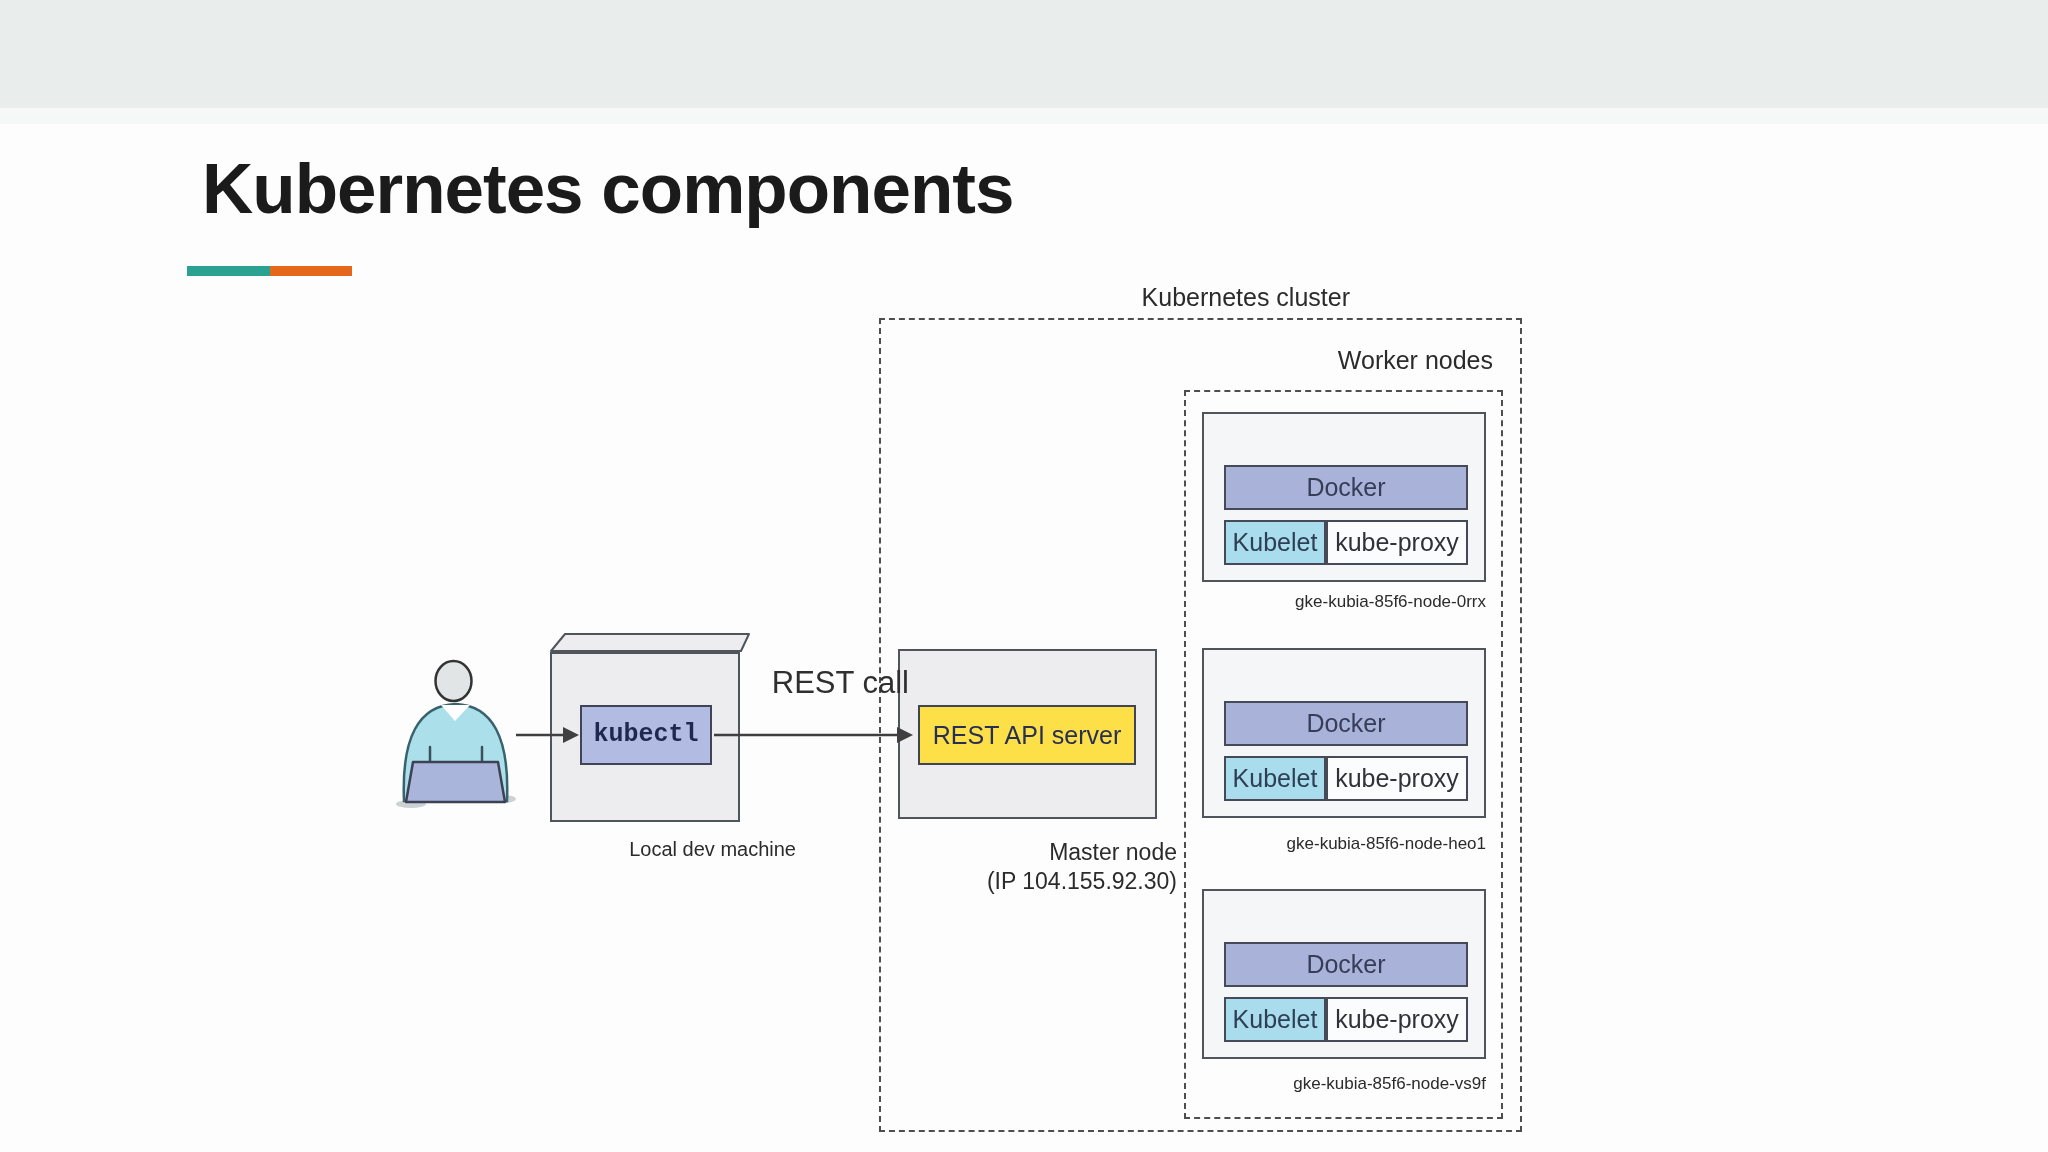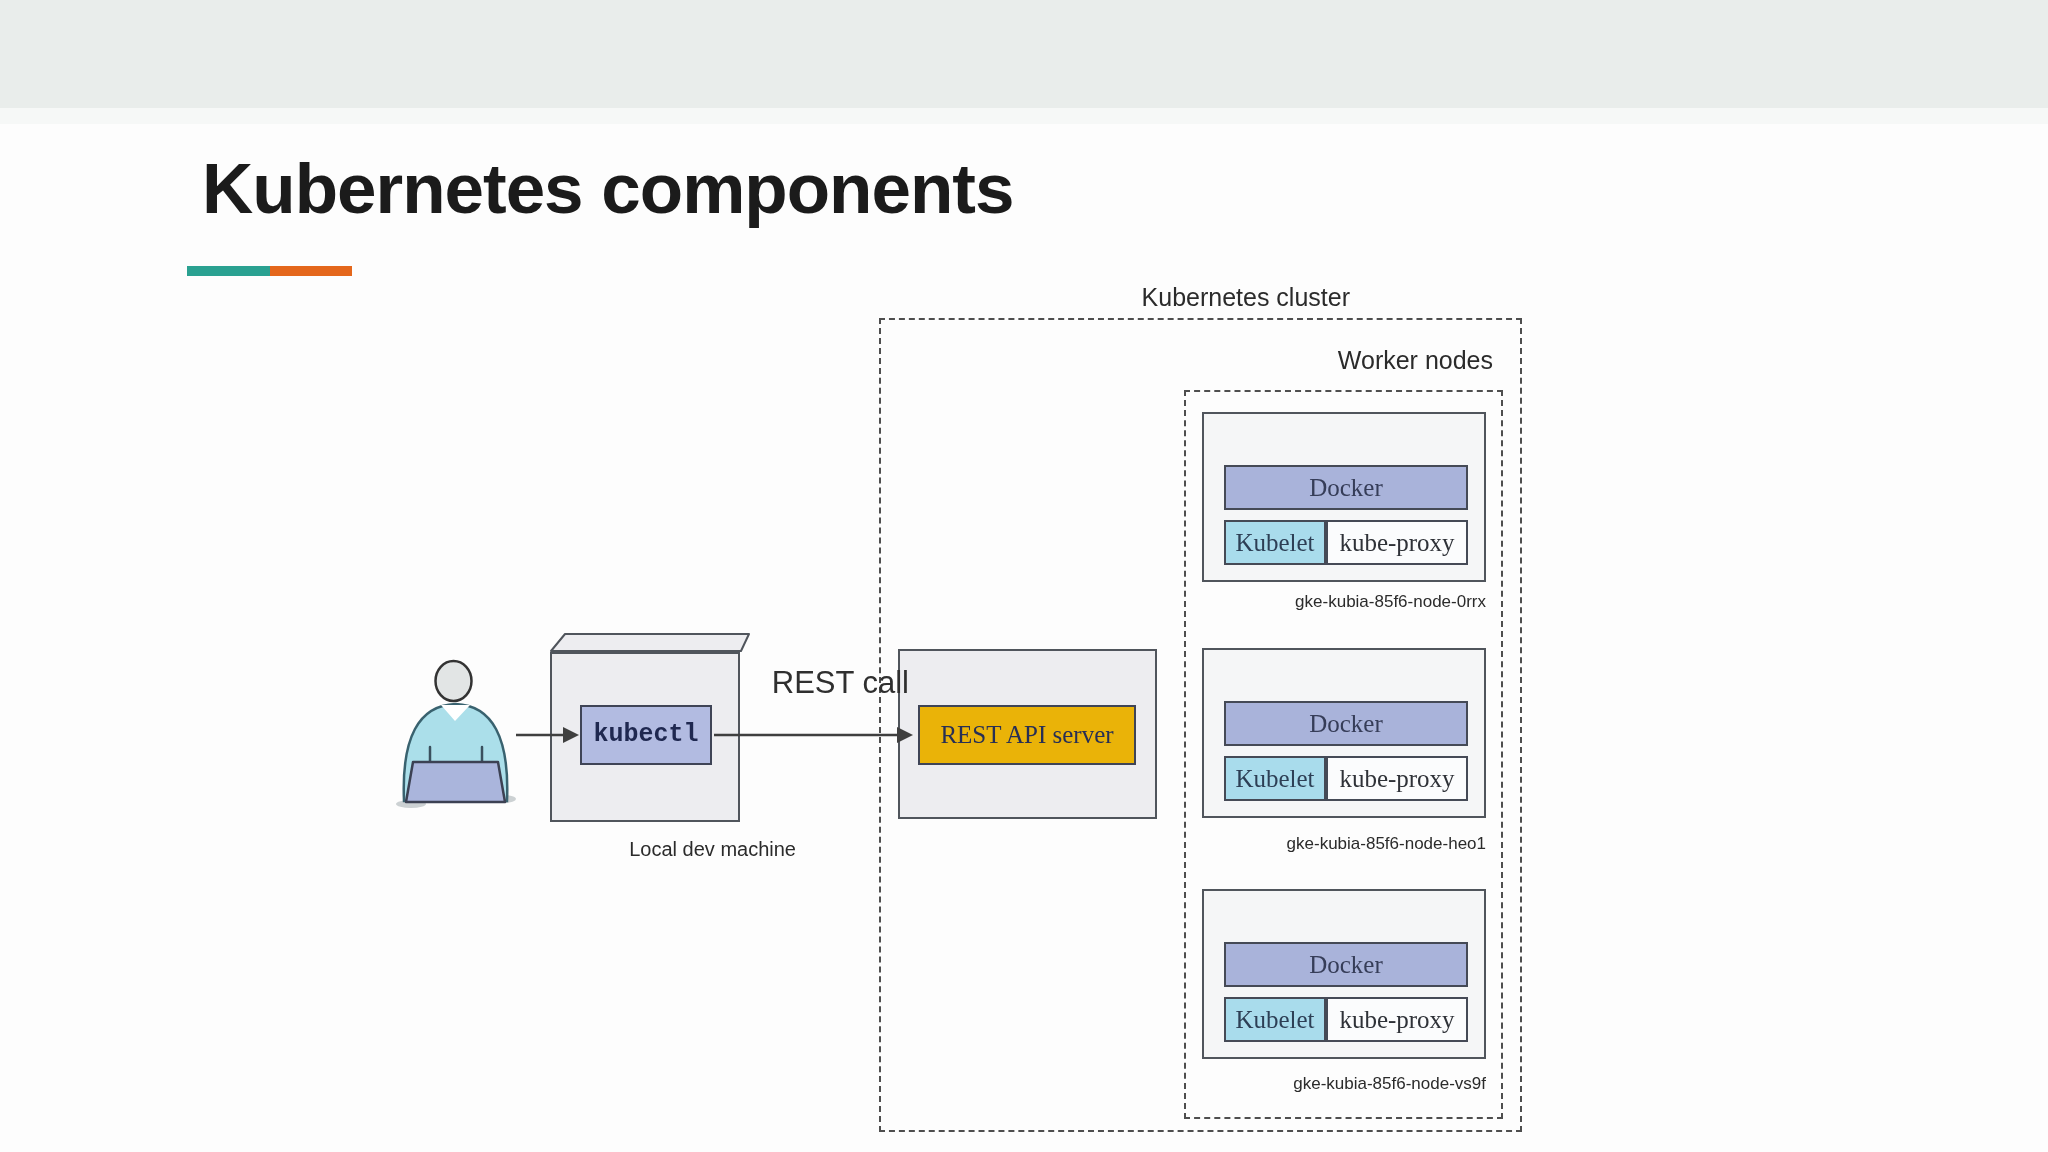--- a/index.html
+++ b/index.html
@@ -10,39 +10,39 @@
   #band-fade{position:absolute;left:0;top:108px;width:2048px;height:16px;background:#f6f8f7;}
   #title{position:absolute;left:202px;top:148px;font-size:71px;font-weight:bold;color:#1b1b1b;
          letter-spacing:-1px;white-space:nowrap;}
   .bar{position:absolute;top:266px;height:10px;}
   #bar-teal{left:187px;width:83px;background:#2aa191;}
   #bar-orange{left:270px;width:82px;background:#e4671c;}
 
   
   .lbl{position:absolute;color:#2b2b2b;text-align:right;white-space:nowrap;}
   .dashed{position:absolute;border:2px dashed #4e4e4e;box-sizing:border-box;}
-  .solid{position:absolute;border:2px solid #50555c;box-sizing:border-box;font-family:Liberation Serif, serif;}
+  .solid{position:absolute;border:2px solid #50555c;box-sizing:border-box;}
 
   #cluster-box{left:879px;top:318px;width:643px;height:814px;}
   #cluster-label{left:1050px;top:283px;width:300px;font-size:25px;}
   #worker-box{left:1184px;top:390px;width:319px;height:729px;}
   #worker-label{left:1193px;top:346px;width:300px;font-size:25px;}
 
   .node{left:1202px;width:284px;height:170px;background:#f5f6f7;}
   #node1{top:412px;} #node2{top:648px;} #node3{top:889px;}
   .node-inner{position:absolute;border:2px solid #454a56;box-sizing:border-box;
               text-align:center;font-size:25px;line-height:41px;}
   .docker{left:20px;top:51px;width:244px;height:45px;background:#a9b3da;color:#363d58;}
   .kubelet{left:20px;top:106px;width:102px;height:45px;background:#a9dcec;color:#2d3f55;}
   .kubeproxy{left:122px;top:106px;width:142px;height:45px;background:#fbfcfd;color:#2f3238;}
   .node-name{left:1202px;width:284px;font-size:17px;}
   #node1-name{top:592px;} #node2-name{top:834px;} #node3-name{top:1074px;}
 
   #master-box{left:898px;top:649px;width:259px;height:170px;background:#ededf0;}
-  #restapi-box{left:918px;top:705px;width:218px;height:60px;background:#eab308;
+  #restapi-box{left:918px;top:705px;width:218px;height:60px;background:#fde047;
                border-color:#3f4456;text-align:center;font-size:25px;line-height:56px;color:#272f55;}
   #master-label{left:877px;top:838px;width:300px;font-size:23px;line-height:29px;white-space:normal;}
 
   #dev-box{left:550px;top:652px;width:190px;height:170px;background:#ededf0;}
   #kubectl-box{left:580px;top:705px;width:132px;height:60px;background:#b2bbe1;
                border-color:#3f4456;text-align:center;line-height:56px;
                font-family:"Liberation Mono", monospace;font-weight:bold;font-size:25px;color:#1f2850;}
   #dev-label{left:496px;top:838px;width:300px;font-size:20px;}
   #restcall-label{left:709px;top:665px;width:200px;font-size:31px;color:#2f2f2f;}
 
@@ -81,20 +81,24 @@
 
   <div id="node3" class="solid node">
     <div class="node-inner docker">Docker</div>
     <div class="node-inner kubelet">Kubelet</div>
     <div class="node-inner kubeproxy">kube-proxy</div>
   </div>
   <div id="node3-name" class="lbl node-name">gke-kubia-85f6-node-vs9f</div>
 
   <div id="master-box" class="solid"></div>
   <div id="restapi-box" class="solid">REST API server</div>
+  <div id="master-label" class="lbl">
+    <div>Master node</div>
+    <div>(IP 104.155.92.30)</div>
+  </div>
 
   <div id="dev-box" class="solid"></div>
   <div id="kubectl-box" class="solid">kubectl</div>
   <div id="dev-label" class="lbl">Local dev machine</div>
   <div id="restcall-label" class="lbl">REST call</div>
 
   <svg id="overlay" viewBox="0 0 2048 1152">
 
     <polygon points="551,651 565,634 749,634 741,651" fill="#ededf0" stroke="#50555c" stroke-width="2" stroke-linejoin="round"></polygon>
 

